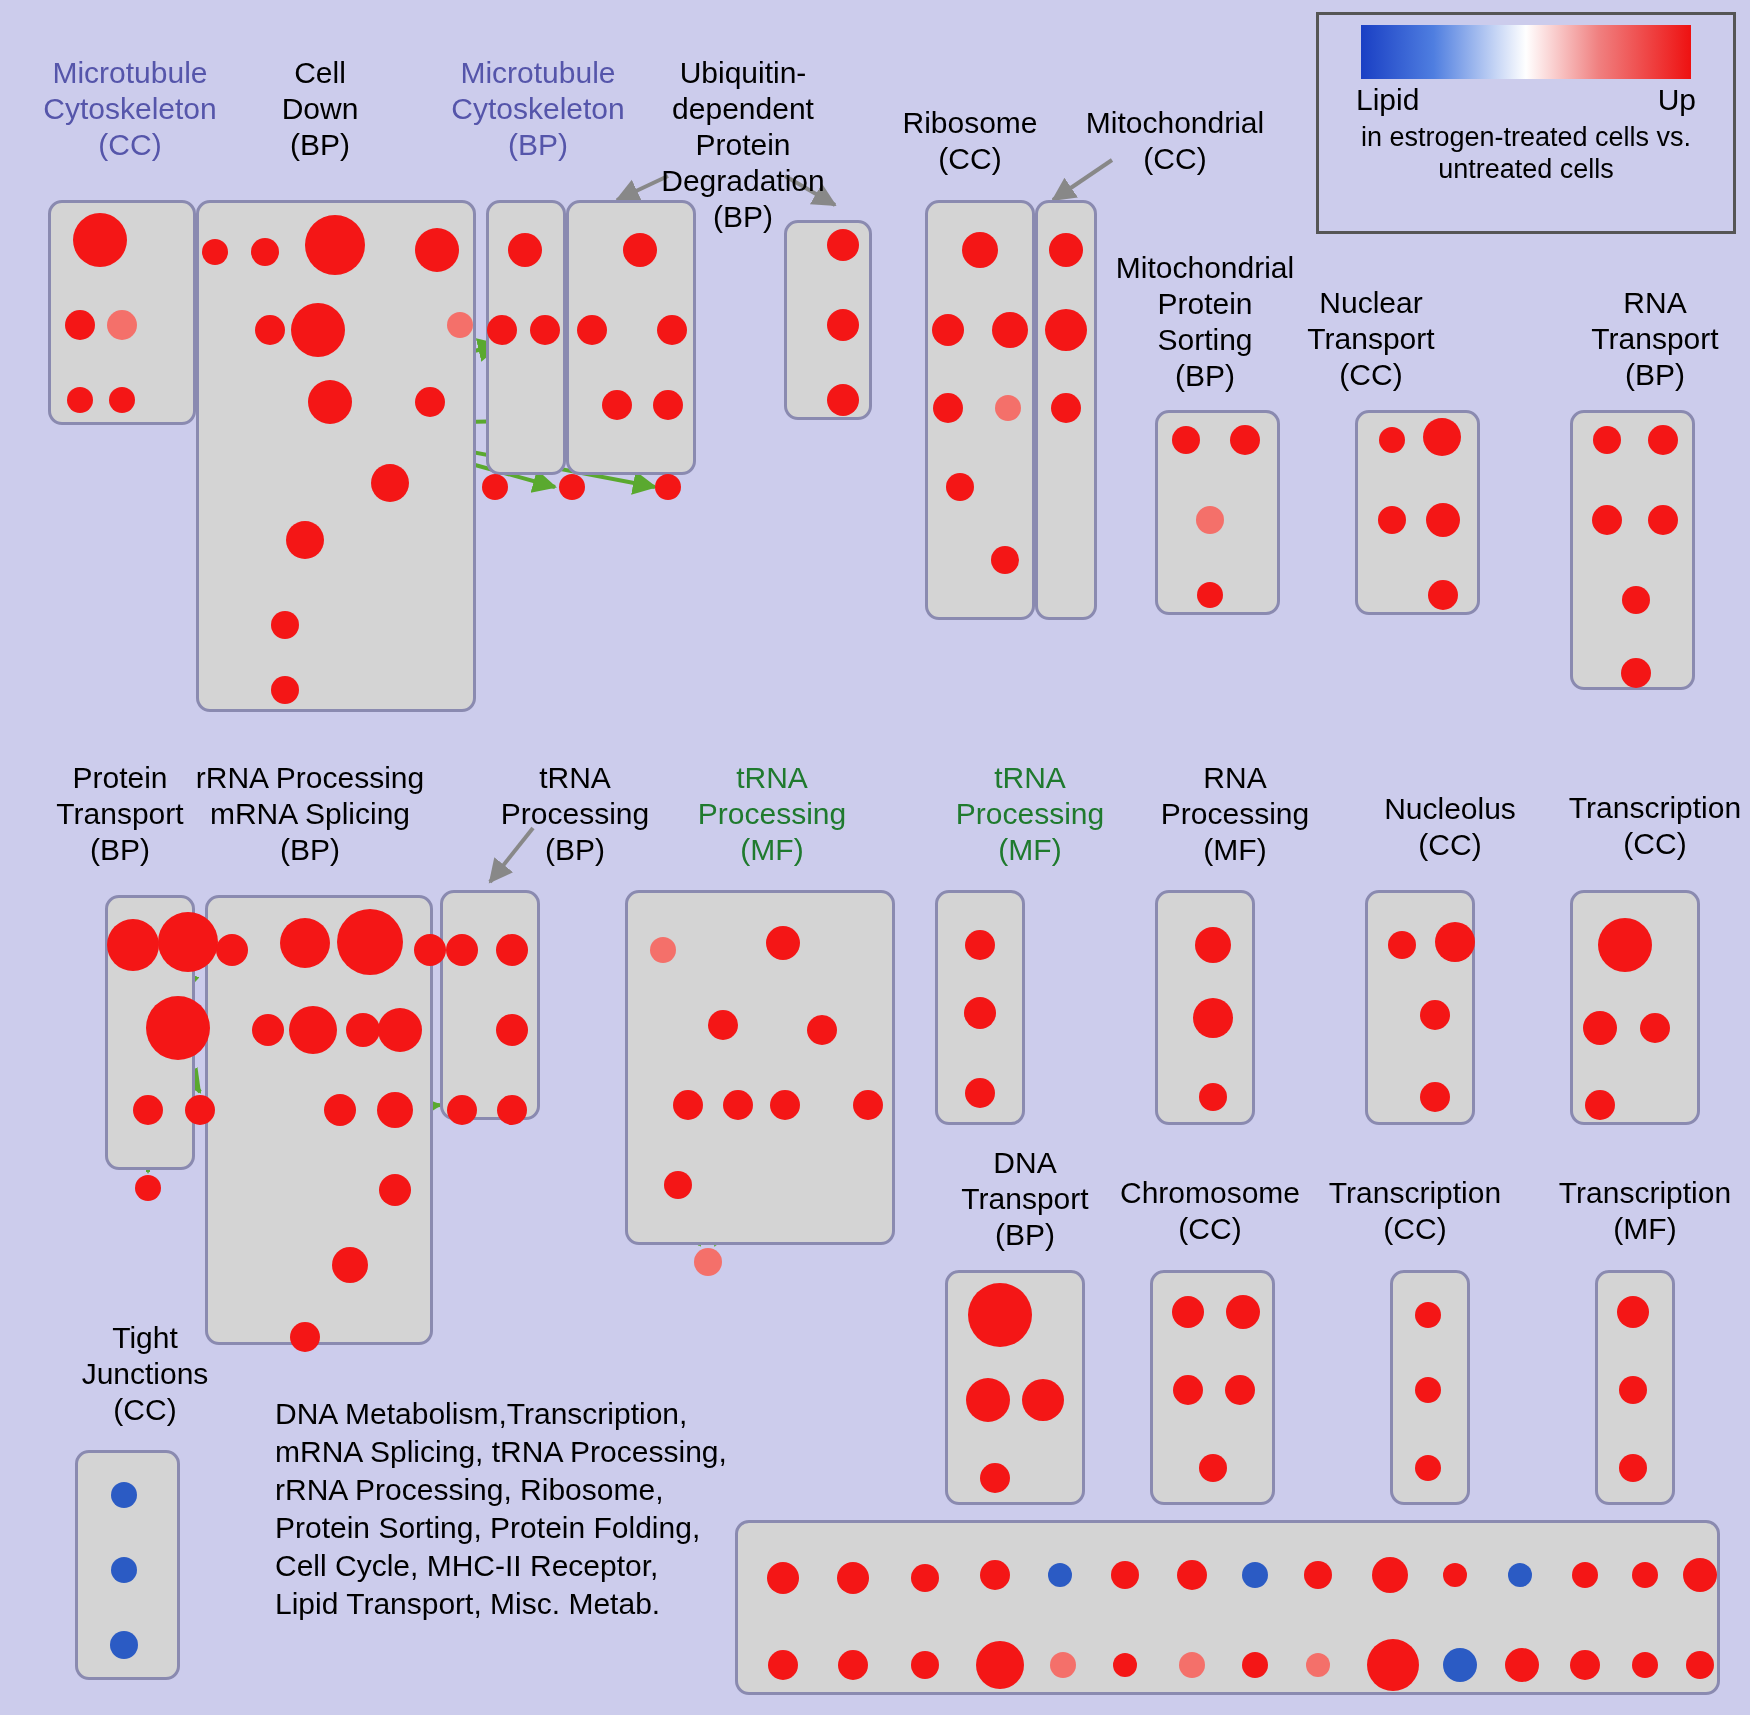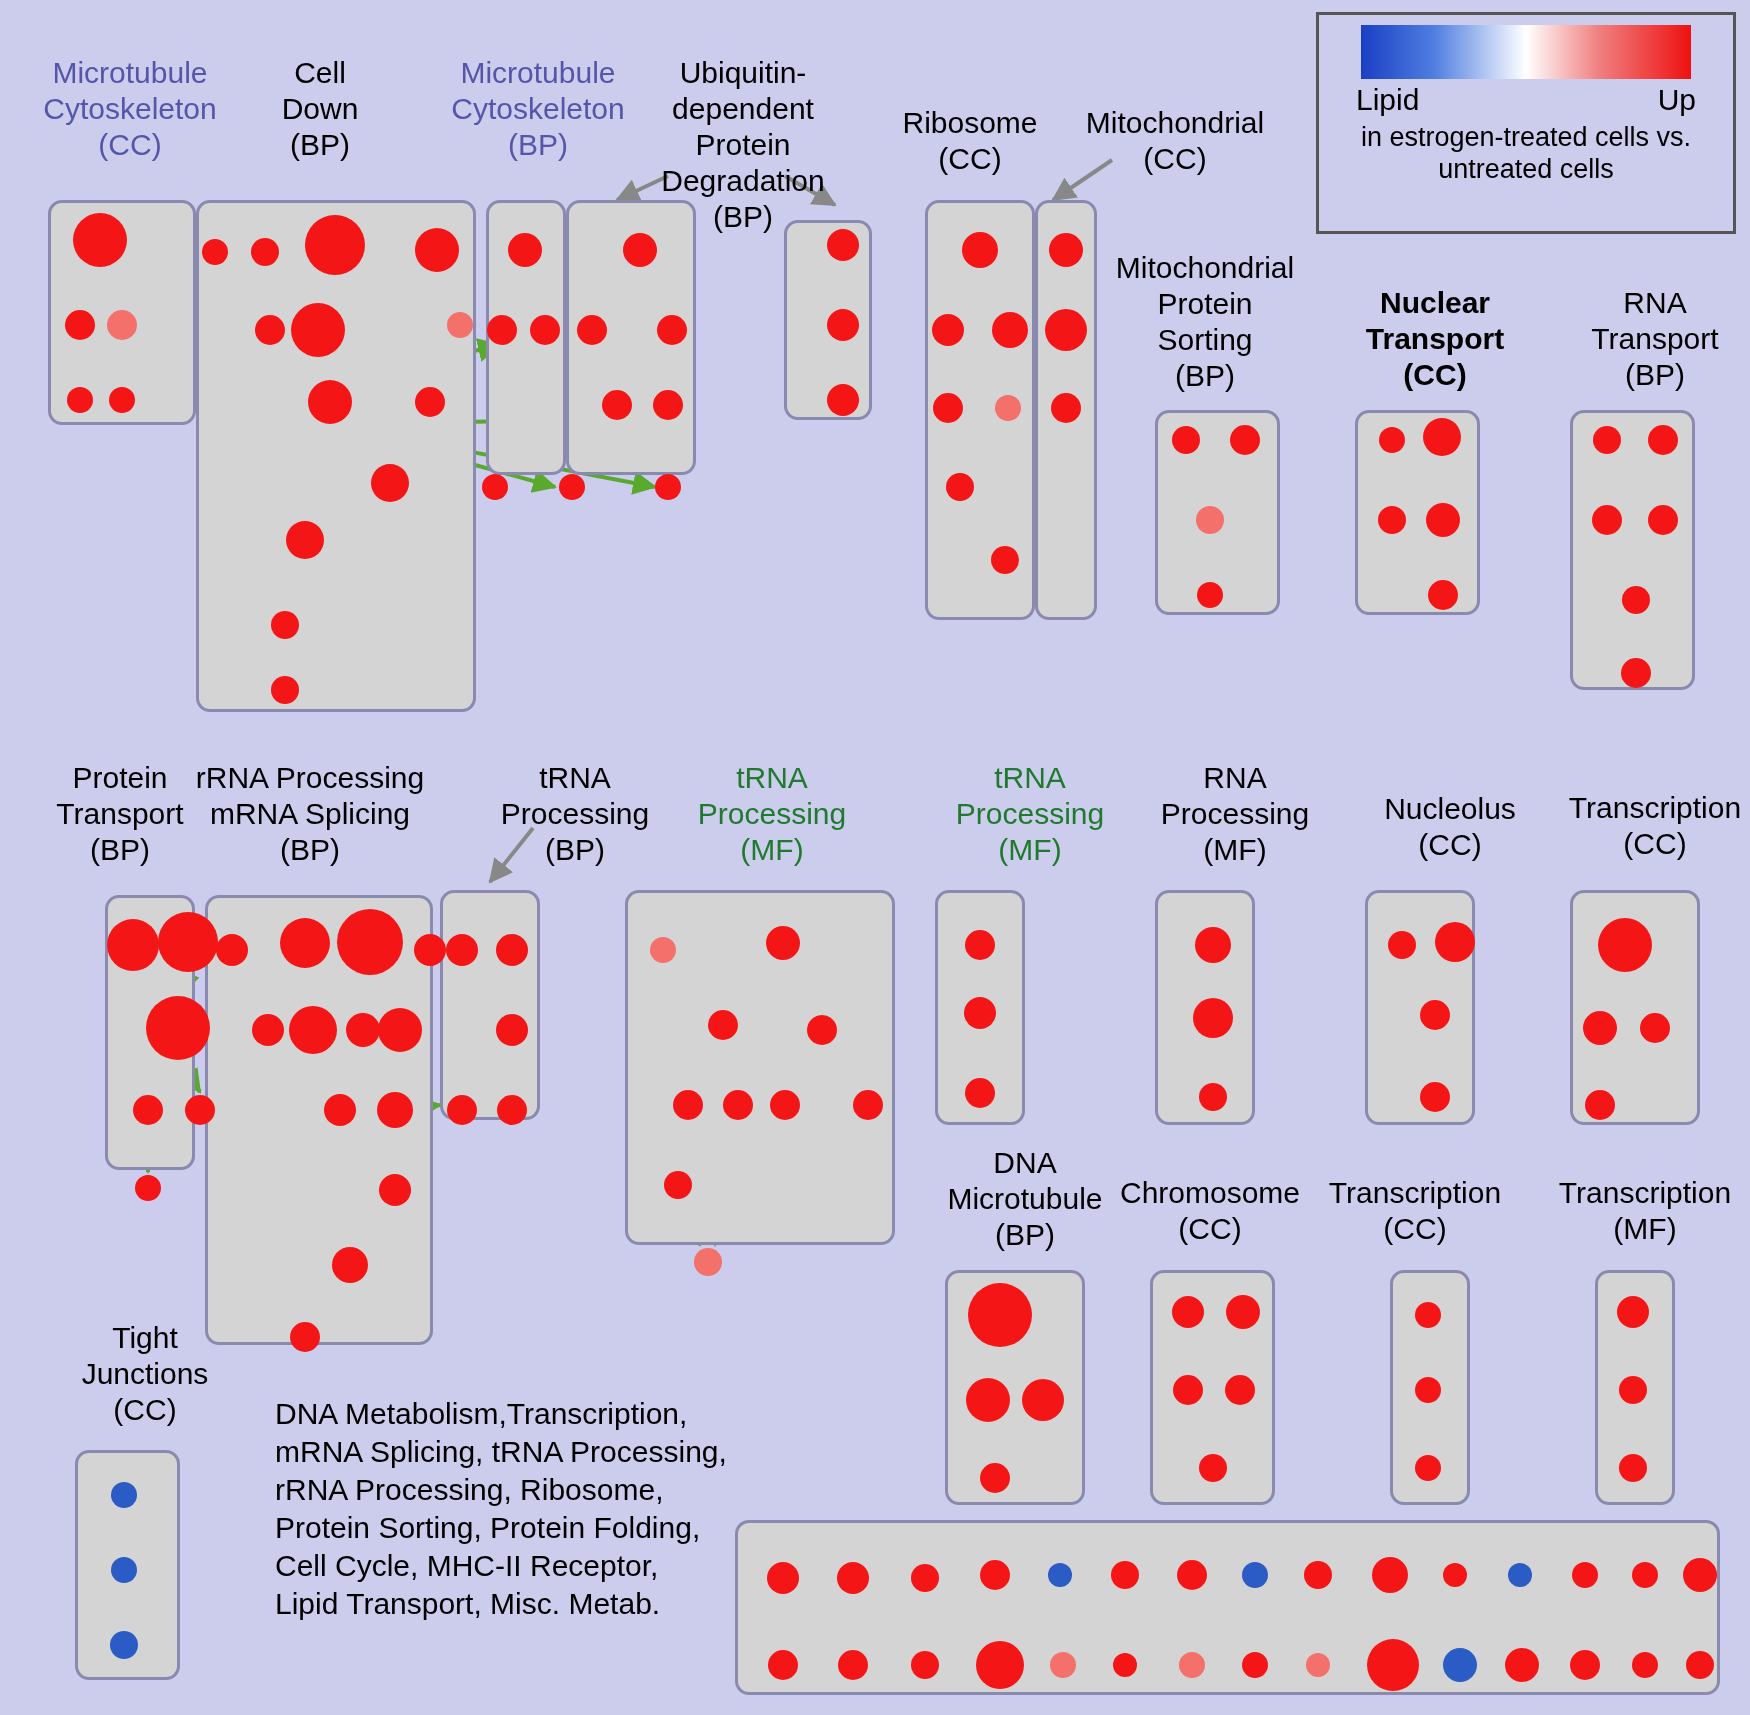--- a/index.html
+++ b/index.html
@@ -401,21 +401,21 @@
 Degradation
 (BP)</div>
       <div class="label " style="left: 875px; top: 105px; width: 190px;">Ribosome
 (CC)</div>
       <div class="label " style="left: 1065px; top: 105px; width: 220px;">Mitochondrial
 (CC)</div>
       <div class="label " style="left: 1100px; top: 250px; width: 210px;">Mitochondrial
 Protein
 Sorting
 (BP)</div>
-      <div class="label " style="left: 1340px; top: 285px; width: 190px; font-weight: bold;">Nuclear
+      <div class="label " style="left: 1276px; top: 285px; width: 190px;">Nuclear
 Transport
 (CC)</div>
       <div class="label " style="left: 1560px; top: 285px; width: 190px;">RNA
 Transport
 (BP)</div>
       <div class="label " style="left: 30px; top: 760px; width: 180px;">Protein
 Transport
 (BP)</div>
       <div class="label " style="left: 185px; top: 760px; width: 250px;">rRNA Processing
 mRNA Splicing
@@ -430,21 +430,21 @@
 Processing
 (MF)</div>
       <div class="label " style="left: 1140px; top: 760px; width: 190px;">RNA
 Processing
 (MF)</div>
       <div class="label " style="left: 1355px; top: 791px; width: 190px;">Nucleolus
 (CC)</div>
       <div class="label " style="left: 1560px; top: 790px; width: 190px;">Transcription
 (CC)</div>
       <div class="label " style="left: 930px; top: 1145px; width: 190px;">DNA
-Microtubule
+Transport
 (BP)</div>
       <div class="label " style="left: 1110px; top: 1175px; width: 200px;">Chromosome
 (CC)</div>
       <div class="label " style="left: 1320px; top: 1175px; width: 190px;">Transcription
 (CC)</div>
       <div class="label " style="left: 1545px; top: 1175px; width: 200px;">Transcription
 (MF)</div>
       <div class="label " style="left: 55px; top: 1320px; width: 180px;">Tight
 Junctions
 (CC)</div>

